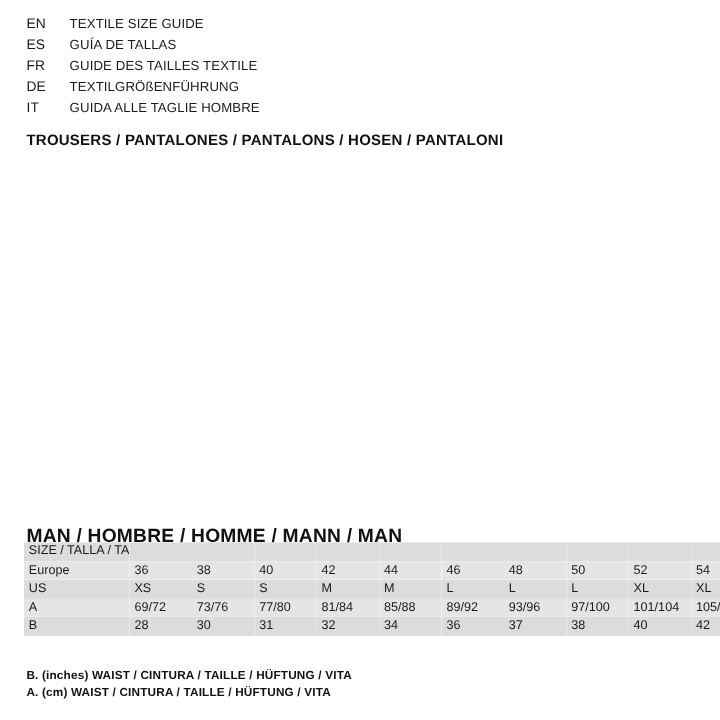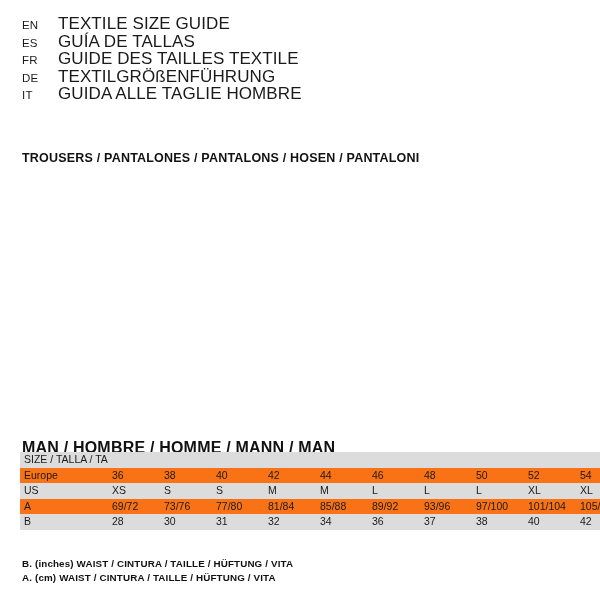--- a/index.html
+++ b/index.html
@@ -31,37 +31,36 @@
     height: 17.5px;
   }
   .lang-code {
     width: 36px;
     flex: 0 0 36px;
     font-size: 11.5px;
     letter-spacing: 0.2px;
     color: #1a1a1a;
   }
   .lang-text {
-    font-size: 17px;
+    font-size: 11px;
     letter-spacing: 0.1px;
     color: #1a1a1a;
     white-space: nowrap;
   }
 
   
   .product-title {
     position: absolute;
     left: 22px;
     top: 110px;
     font-size: 12.5px;
     font-weight: bold;
     letter-spacing: 0.2px;
     color: #111111;
     white-space: nowrap;
-    margin-top: 41px;
   }
 
   
   .figure-wrap {
     position: absolute;
     left: 405px;
     top: 8px;
     width: 190px;
     height: 400px;
   }
@@ -101,21 +100,21 @@
   .size-table td {
     font-size: 10.5px;
     color: #1a1a1a;
     padding: 0 0 0 4px;
     height: 15.5px;
     line-height: 15.5px;
     white-space: nowrap;
     overflow: hidden;
   }
   .size-table tr.shade td { background: #dcdcdc; }
-  .size-table tr.plain td { background: #f97316; }
+  .size-table tr.plain td { background: #e5e5e5; }
   .size-table col.c0 { width: 88px; }
   .size-table col.cx { width: 52px; }
   .rowlabel { color: #1a1a1a; }
 
   
   .footnotes {
     position: absolute;
     left: 22px;
     top: 557px;
     width: 520px;

